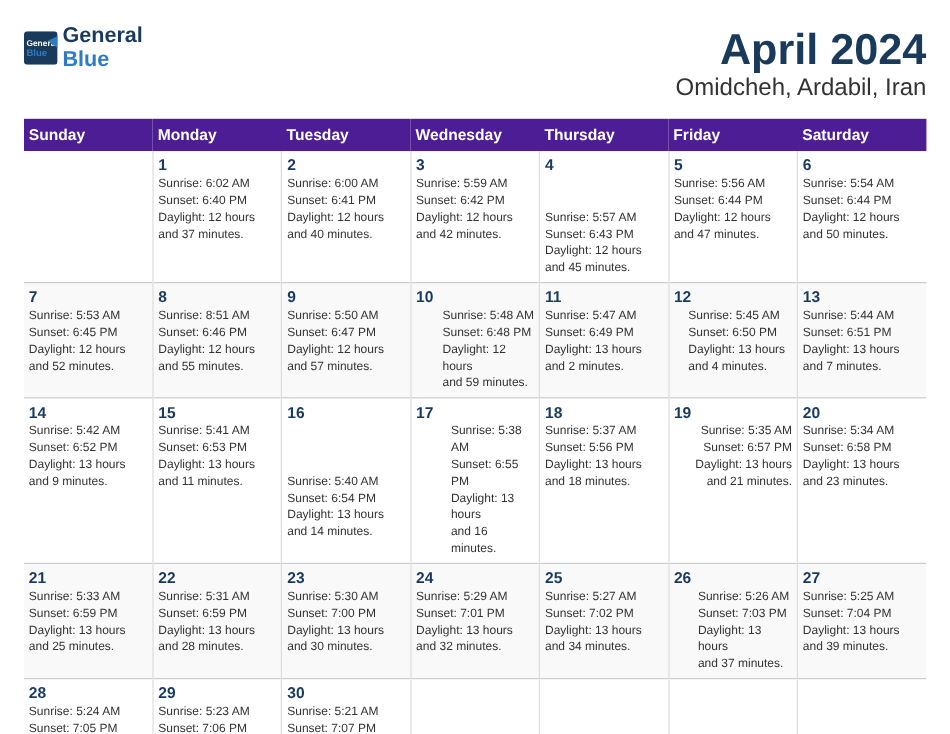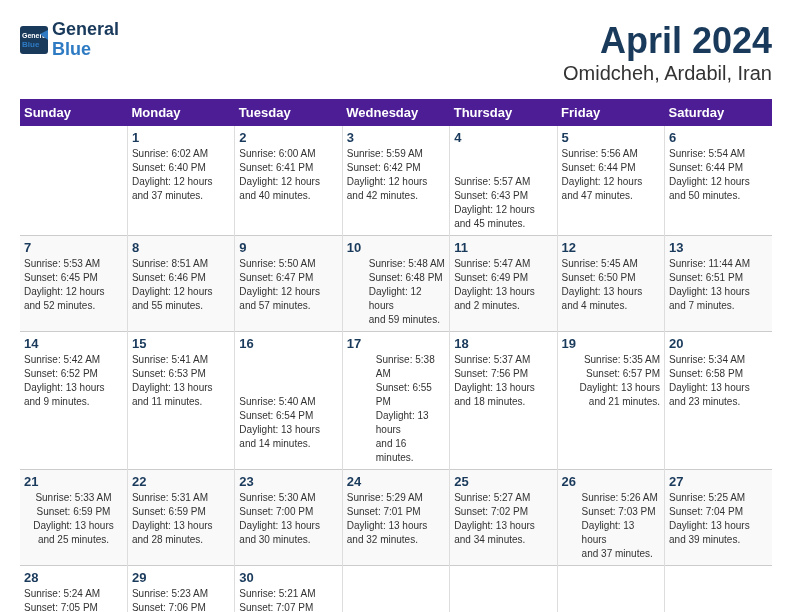--- a/index.html
+++ b/index.html
@@ -204,28 +204,28 @@
         </td>
         <td>
           <span class="day-num">11</span>
           <div class="day-info" style="white-space: pre-line;">Sunrise: 5:47 AM
 Sunset: 6:49 PM
 Daylight: 13 hours
 and 2 minutes.</div>
         </td>
         <td>
           <span class="day-num">12</span>
-          <div class="day-info" style="white-space: pre-line;">Sunrise: 5:45 AM
+          <div class="day-info" style="white-space: pre-line; margin-left: 12px;">Sunrise: 5:45 AM
 Sunset: 6:50 PM
 Daylight: 13 hours
 and 4 minutes.</div>
         </td>
         <td>
           <span class="day-num">13</span>
-          <div class="day-info" style="white-space: pre-line;">Sunrise: 11:44 AM
+          <div class="day-info" style="white-space: pre-line;">Sunrise: 5:44 AM
 Sunset: 6:51 PM
 Daylight: 13 hours
 and 7 minutes.</div>
         </td>
       </tr>
       <tr>
         <td>
           <span class="day-num">14</span>
           <div class="day-info" style="white-space: pre-line;">Sunrise: 5:42 AM
 Sunset: 6:52 PM
@@ -249,21 +249,21 @@
         <td>
           <span class="day-num">17</span>
           <div class="day-info" style="white-space: pre-line; margin-left: 29px;">Sunrise: 5:38 AM
 Sunset: 6:55 PM
 Daylight: 13 hours
 and 16 minutes.</div>
         </td>
         <td>
           <span class="day-num">18</span>
           <div class="day-info" style="white-space: pre-line;">Sunrise: 5:37 AM
-Sunset: 7:56 PM
+Sunset: 5:56 PM
 Daylight: 13 hours
 and 18 minutes.</div>
         </td>
         <td>
           <span class="day-num">19</span>
           <div class="day-info" style="white-space: pre-line; text-align: right;">Sunrise: 5:35 AM
 Sunset: 6:57 PM
 Daylight: 13 hours
 and 21 minutes.</div>
         </td>
@@ -271,21 +271,21 @@
           <span class="day-num">20</span>
           <div class="day-info" style="white-space: pre-line;">Sunrise: 5:34 AM
 Sunset: 6:58 PM
 Daylight: 13 hours
 and 23 minutes.</div>
         </td>
       </tr>
       <tr>
         <td>
           <span class="day-num">21</span>
-          <div class="day-info" style="white-space: pre-line; text-align: center;">Sunrise: 5:33 AM
+          <div class="day-info" style="white-space: pre-line;">Sunrise: 5:33 AM
 Sunset: 6:59 PM
 Daylight: 13 hours
 and 25 minutes.</div>
         </td>
         <td>
           <span class="day-num">22</span>
           <div class="day-info" style="white-space: pre-line;">Sunrise: 5:31 AM
 Sunset: 6:59 PM
 Daylight: 13 hours
 and 28 minutes.</div>

